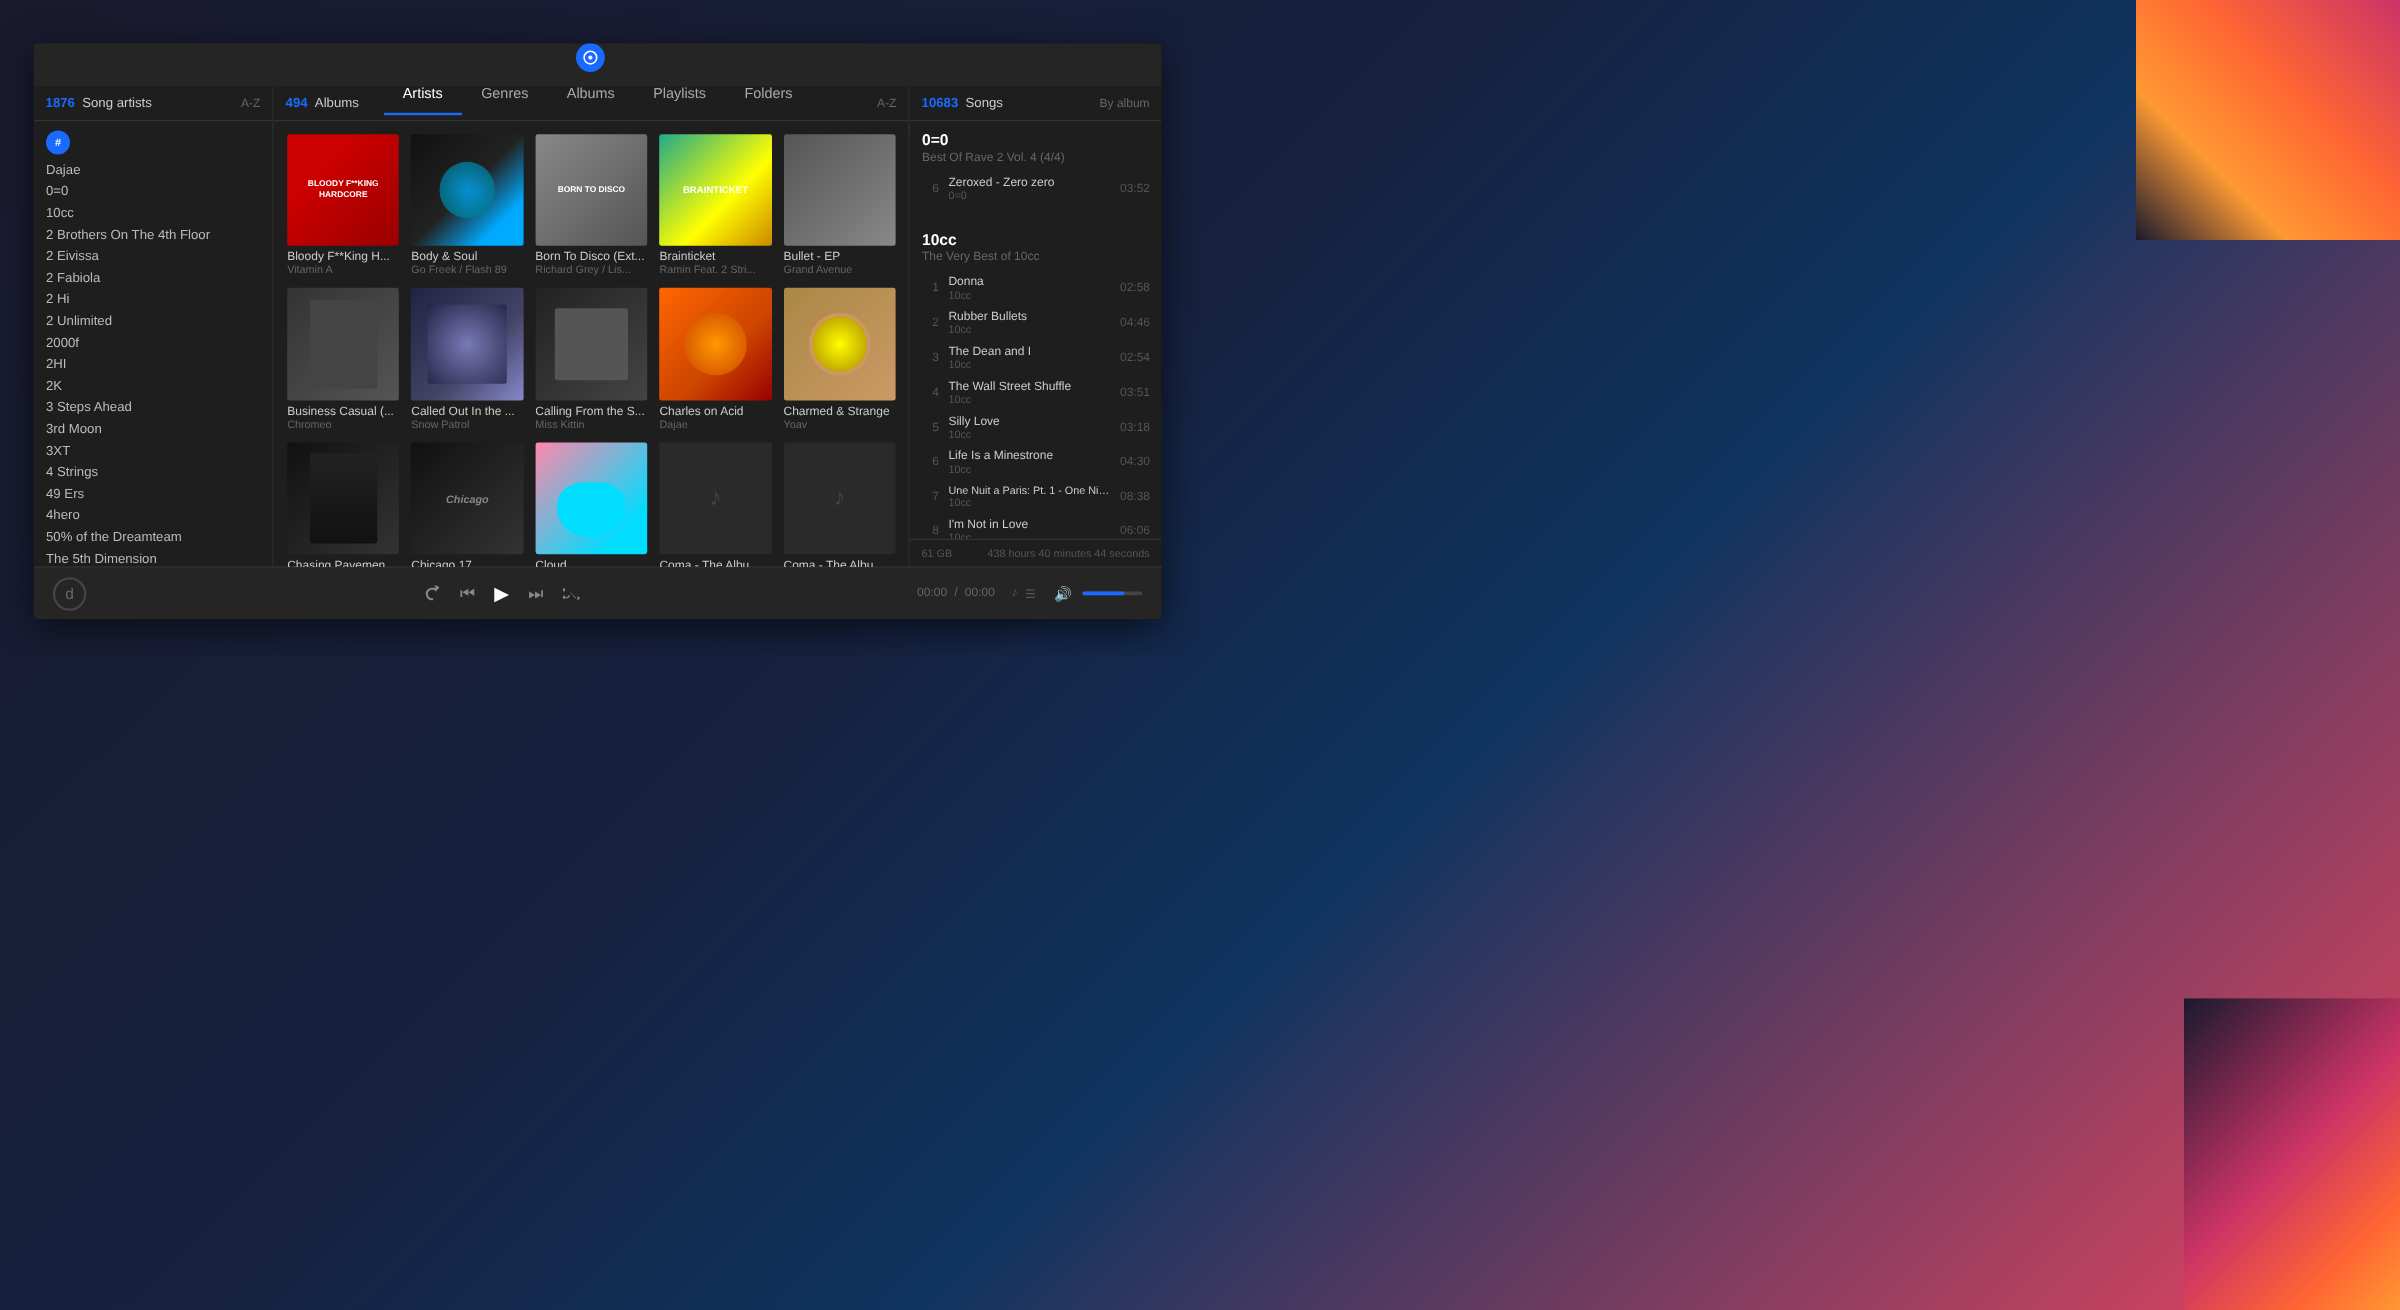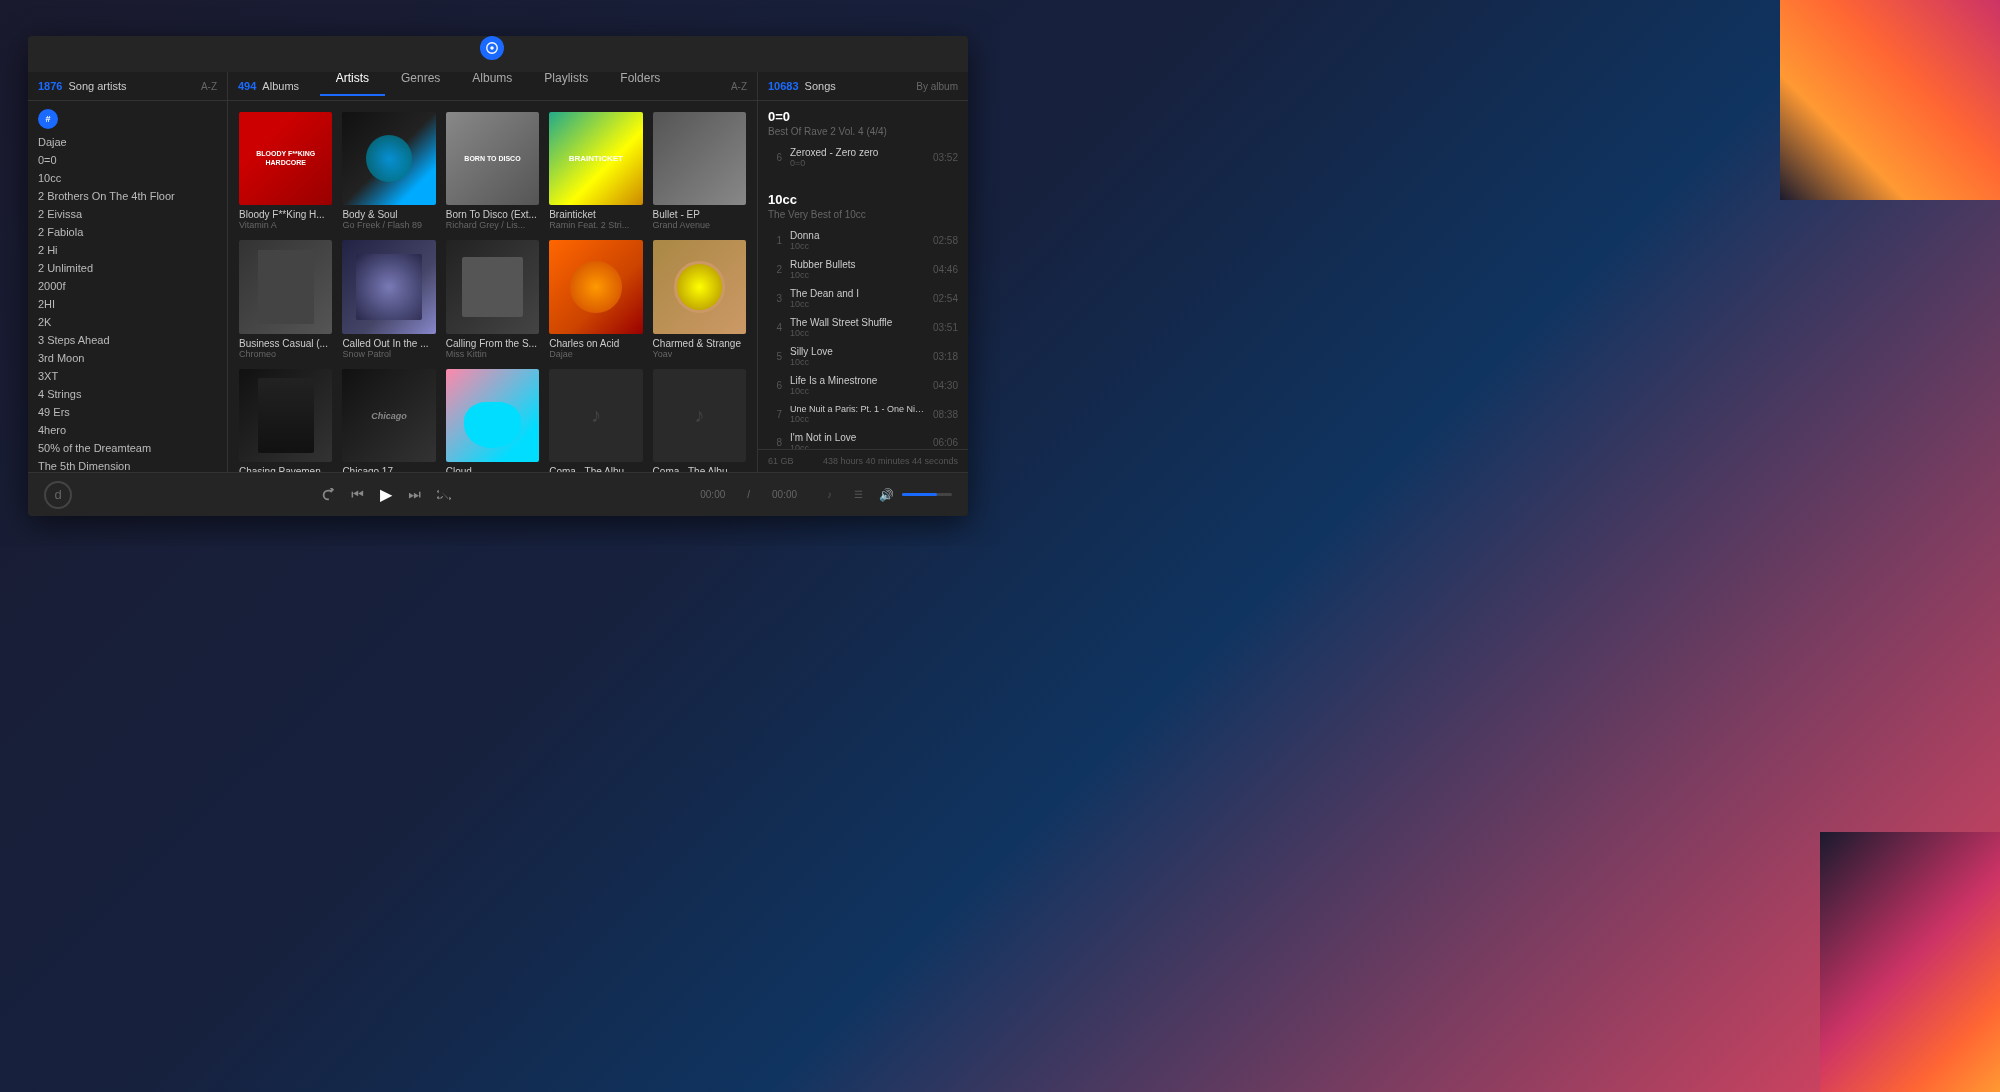--- a/index.html
+++ b/index.html
@@ -381,21 +381,21 @@
       display: flex; align-items: center; justify-content: center;
     }
     .ctrl-btn.play {
       color: #fff;
       font-size: 16px;
     }
 
     .time-display {
       display: flex;
       align-items: center;
-      gap: 22px;
+      gap: 6px;
       color: #666;
       font-size: 10px;
       margin-left: auto;
     }
 
     .volume-area {
       display: flex;
       align-items: center;
       gap: 8px;
     }

